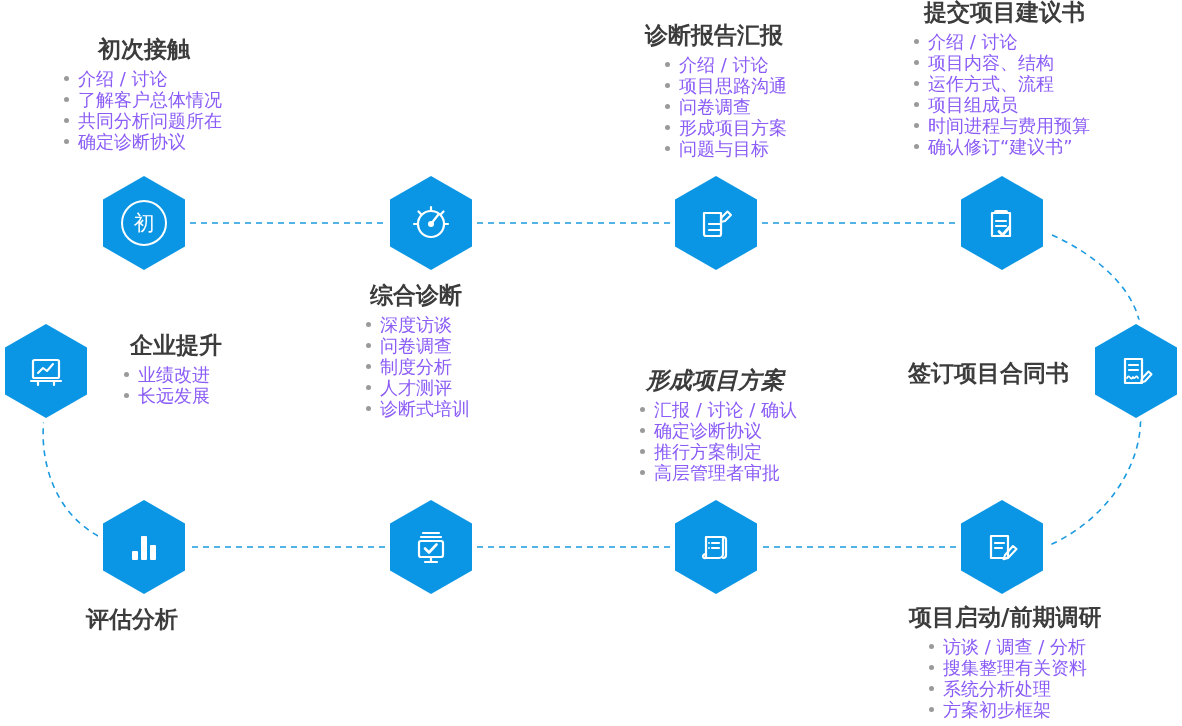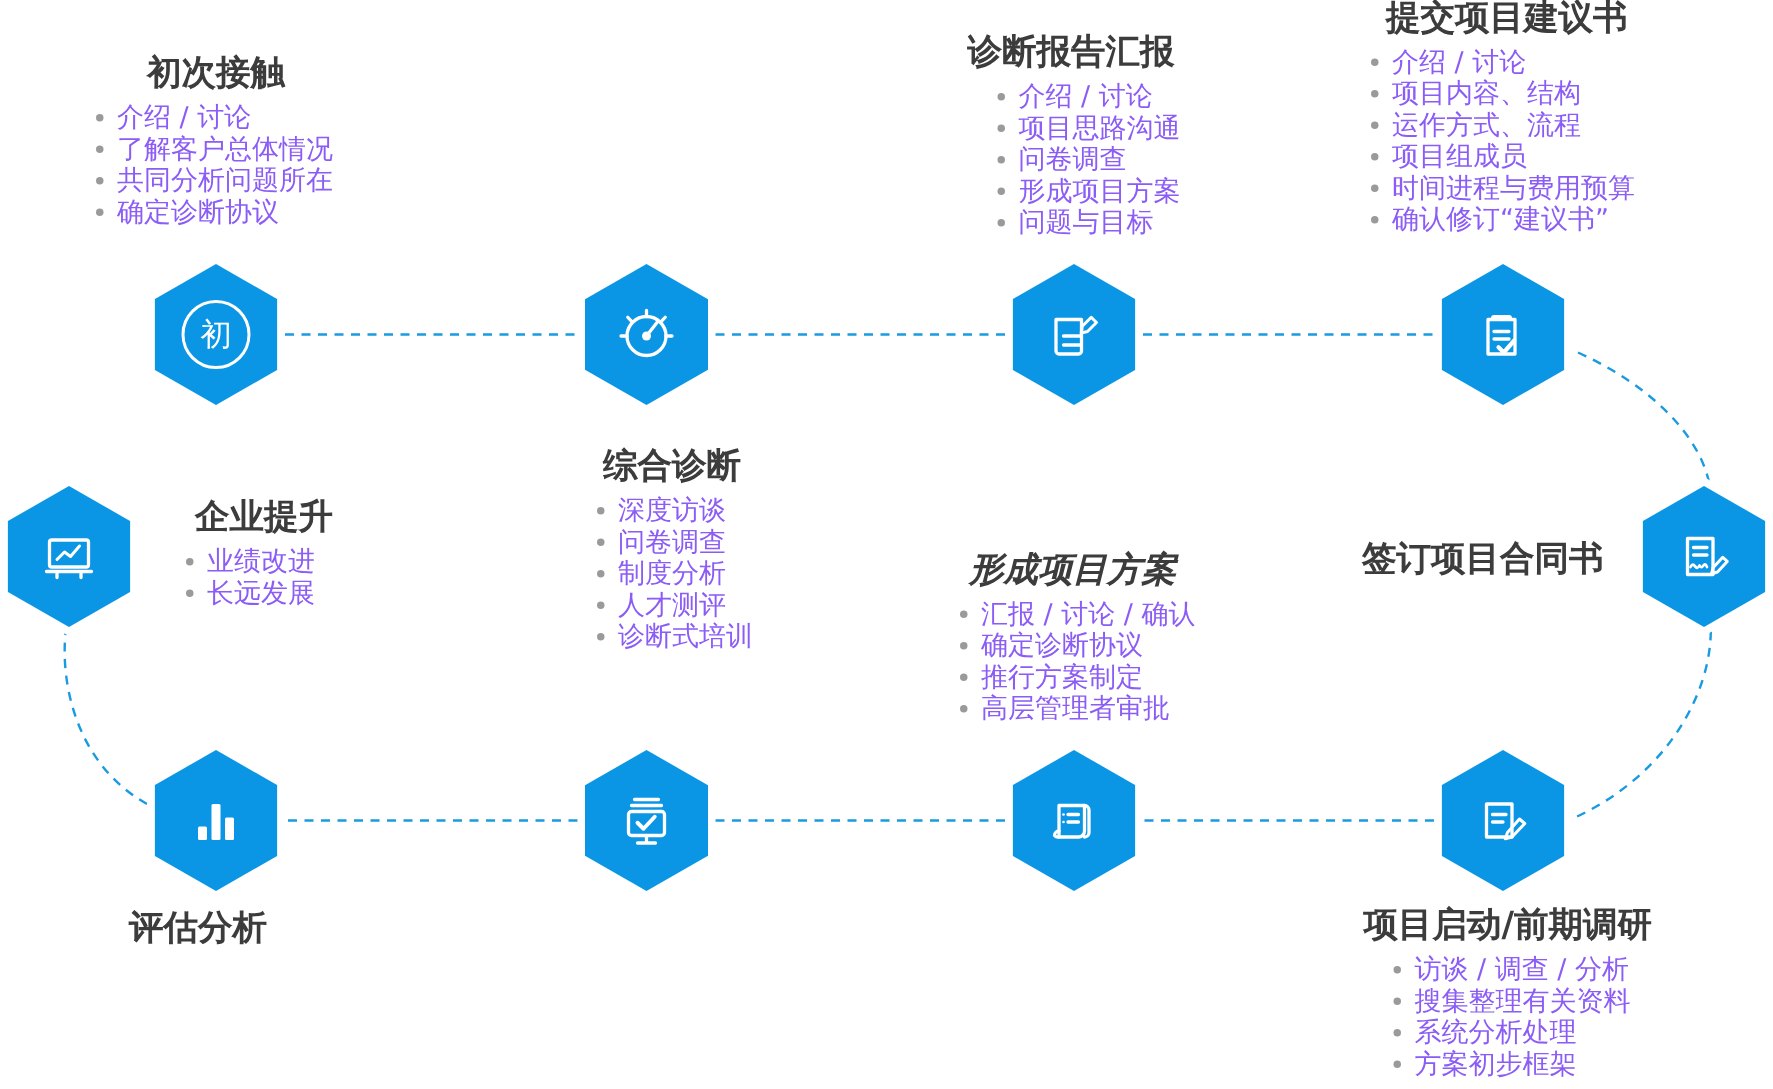--- a/index.html
+++ b/index.html
@@ -100,21 +100,21 @@
     width: 5px;
     height: 5px;
     border-radius: 50%;
     background: #9a9a9a;
   }
   .title-only .block-title { font-size: 23px; }
 
   
   #blk-first      { left: 62px;  top: 34px;  }
   #blk-first .block-title { margin-left: 36px; }
-  #blk-diag       { left: 388px; top: 280px; margin-top: 16px; }
+  #blk-diag       { left: 356px; top: 280px; }
   #blk-diag .block-title { margin-left: 14px; }
   #blk-diag .bullets { margin-left: 8px; }
   #blk-report     { left: 641px; top: 20px;  }
   #blk-report .block-title { margin-left: 4px; }
   #blk-report .bullets { margin-left: 22px; }
   #blk-proposal   { left: 906px; top: -3px;  }
   #blk-proposal .block-title { margin-left: 18px; }
   #blk-proposal .bullets { margin-left: 6px; }
   #blk-plan       { left: 638px; top: 365px; }
   #blk-plan .block-title { margin-left: 8px; font-style: italic; }

